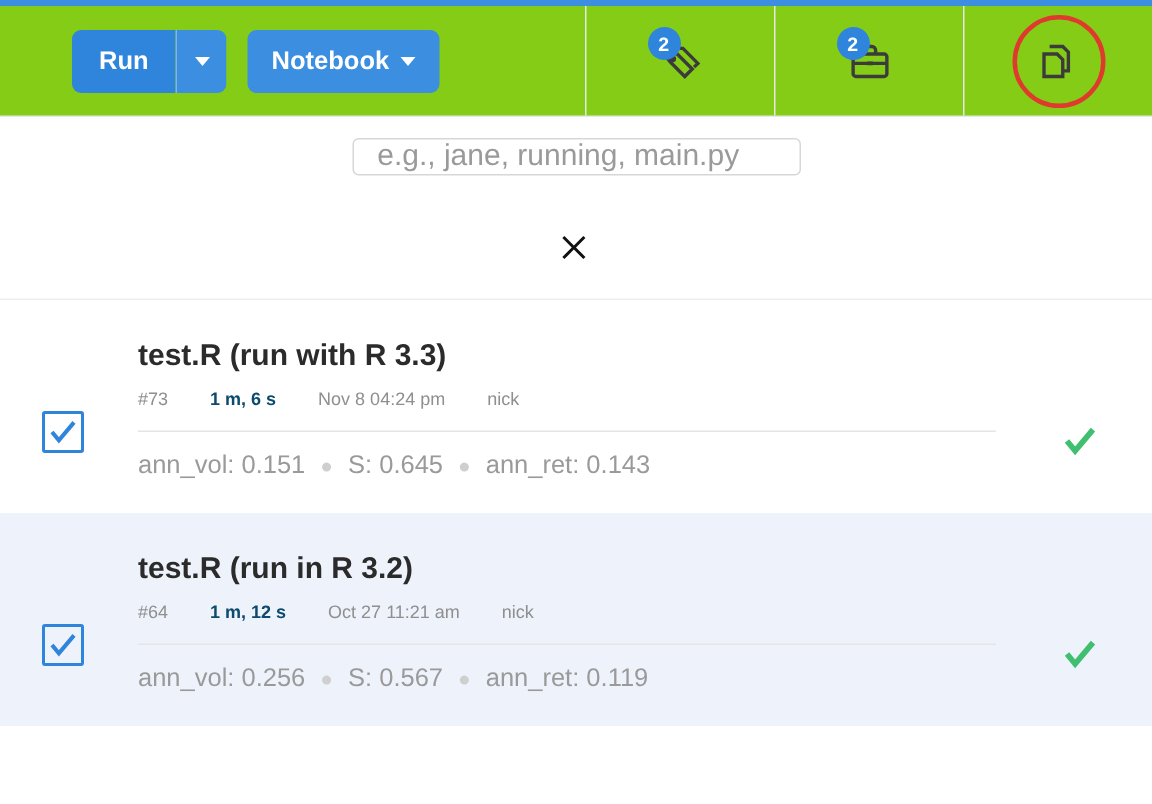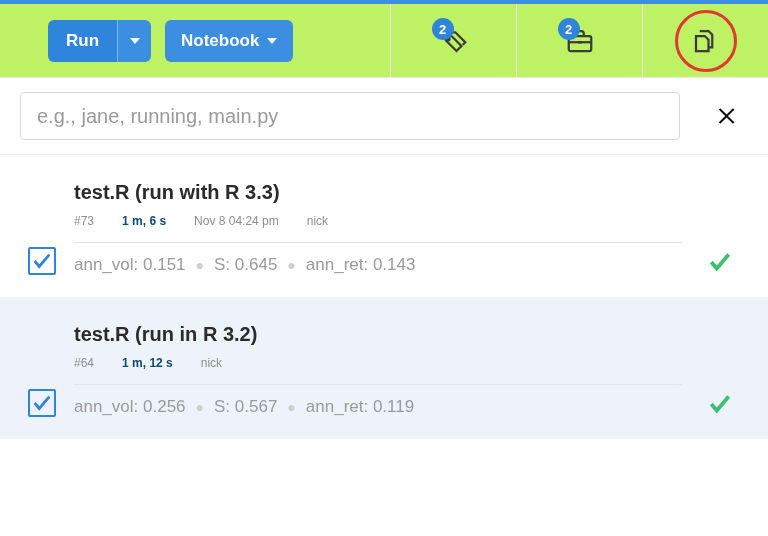--- a/index.html
+++ b/index.html
@@ -14,21 +14,21 @@
 
   
   .top-accent { height:4px; background:#3b8ee0; }
 
   
   .toolbar {
     display:flex;
     align-items:center;
     height:74px;
     border-bottom:1px solid #e8e8e8;
-    background:#bef264;
+    background:#84cc16;
   }
   .toolbar-left {
     display:flex;
     align-items:center;
     gap:14px;
     padding-left:48px;
     flex:1;
   }
   .btn {
     display:inline-flex;
@@ -103,20 +103,21 @@
     pointer-events:none;
   }
 
   
   .search-row {
     display:flex;
     align-items:center;
     padding:14px 20px;
     gap:28px;
     border-bottom:1px solid #eee;
+    flex-direction:column;
   }
   .search-input {
     flex:1;
     height:48px;
     border:1px solid #d7d7d7;
     border-radius:4px;
     padding:0 16px;
     font-size:20px;
     color:#333;
   }
@@ -126,23 +127,23 @@
     background:none;border:none;
     cursor:pointer;
     display:flex;align-items:center;justify-content:center;
   }
   .clear-btn svg { width:24px;height:24px; }
 
   
   .runs { flex:1; overflow:auto; }
   .run {
     display:flex;
-    align-items:flex-end;
+    align-items:center;
     padding:26px 28px 22px 28px;
-    gap:18px;
+    gap:36px;
   }
   .run.selected-alt { background:#eef3fb; }
   .chk {
     width:28px;height:28px;
     margin-top:30px;
     border:2px solid #2f85dc;
     border-radius:2px;
     display:flex;align-items:center;justify-content:center;
     flex-shrink:0;
     cursor:pointer;
@@ -262,20 +263,21 @@
       <div class="chk">
         <svg viewBox="0 0 24 24" fill="none" stroke="#2f85dc" stroke-width="3">
             <polyline points="4 12 9 18 20 5"></polyline>
           </svg>
       </div>
       <div class="run-body">
         <div class="run-title">test.R (run in R 3.2)</div>
         <div class="run-meta">
           <span class="run-id">#64</span>
           <span class="run-dur">1 m, 12 s</span>
+          <span>Oct 27 11:21 am</span>
           <span>nick</span>
         </div>
         <div class="run-params">
           <span>ann_vol: 0.256</span>
           <span class="dot">●</span>
           <span>S: 0.567</span>
           <span class="dot">●</span>
           <span>ann_ret: 0.119</span>
         </div>
       </div>

